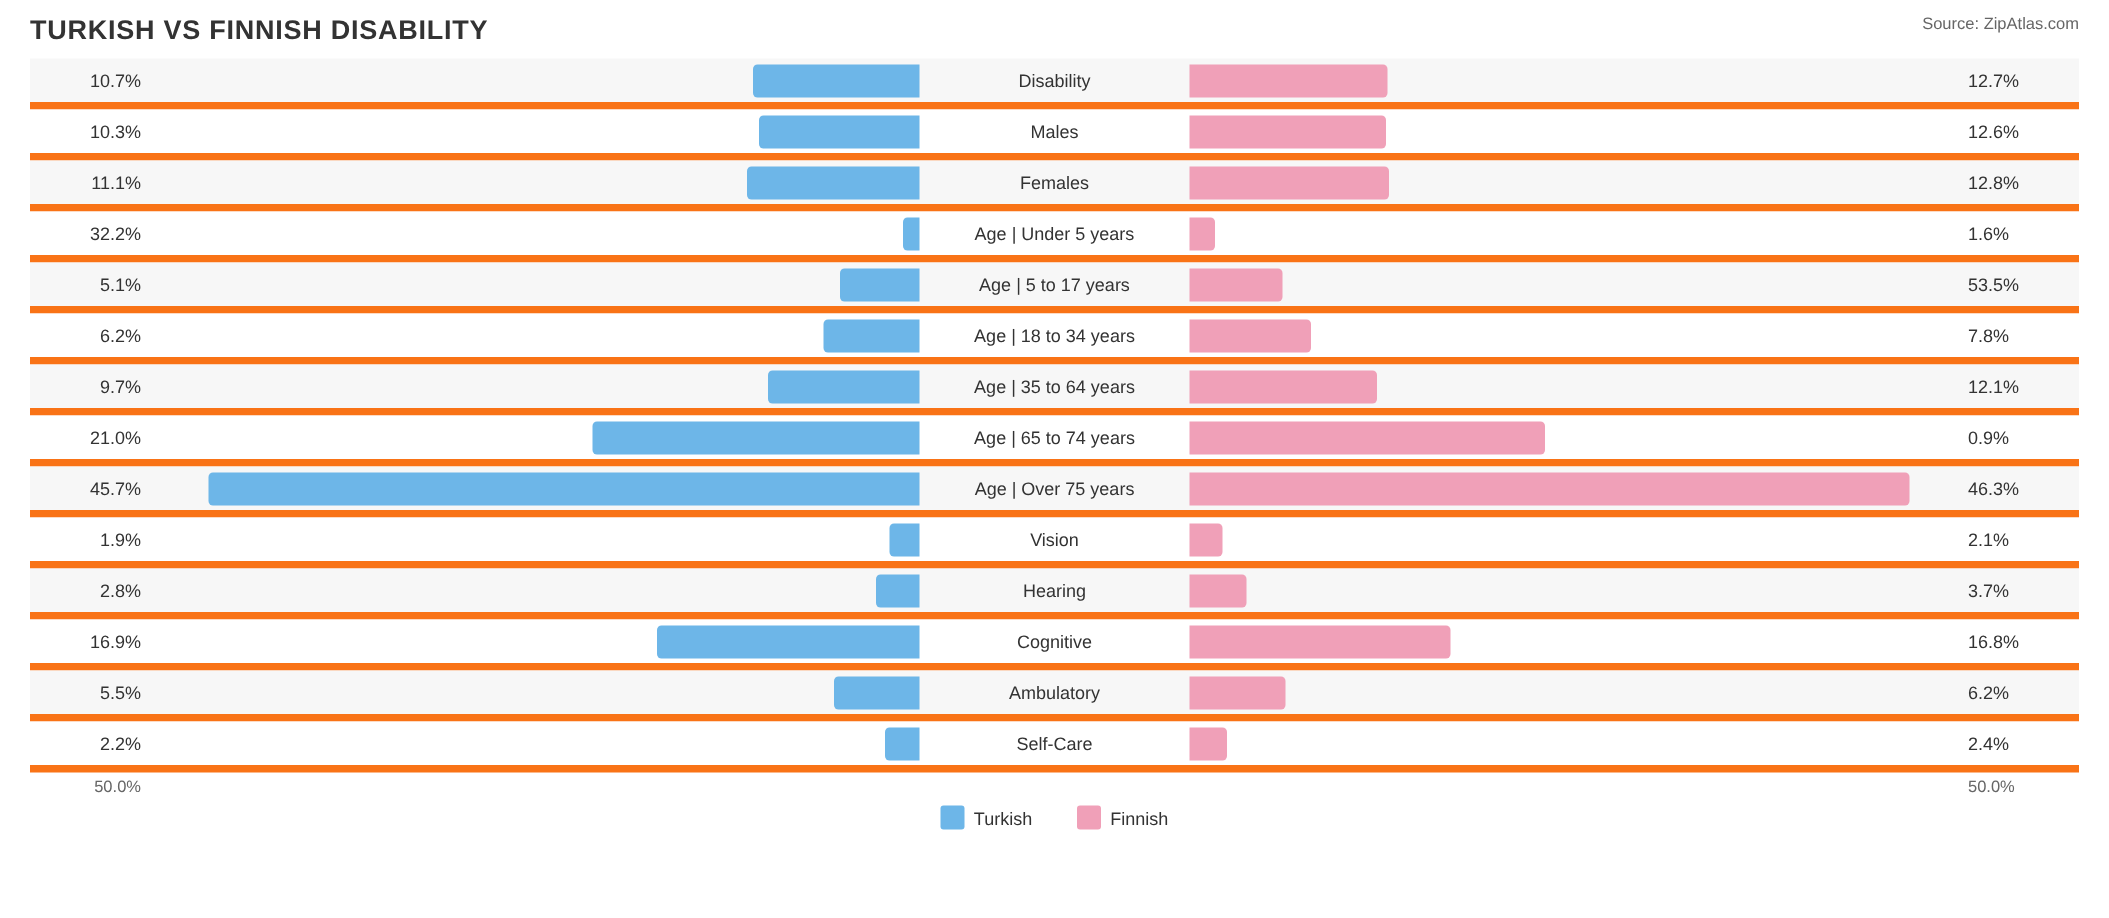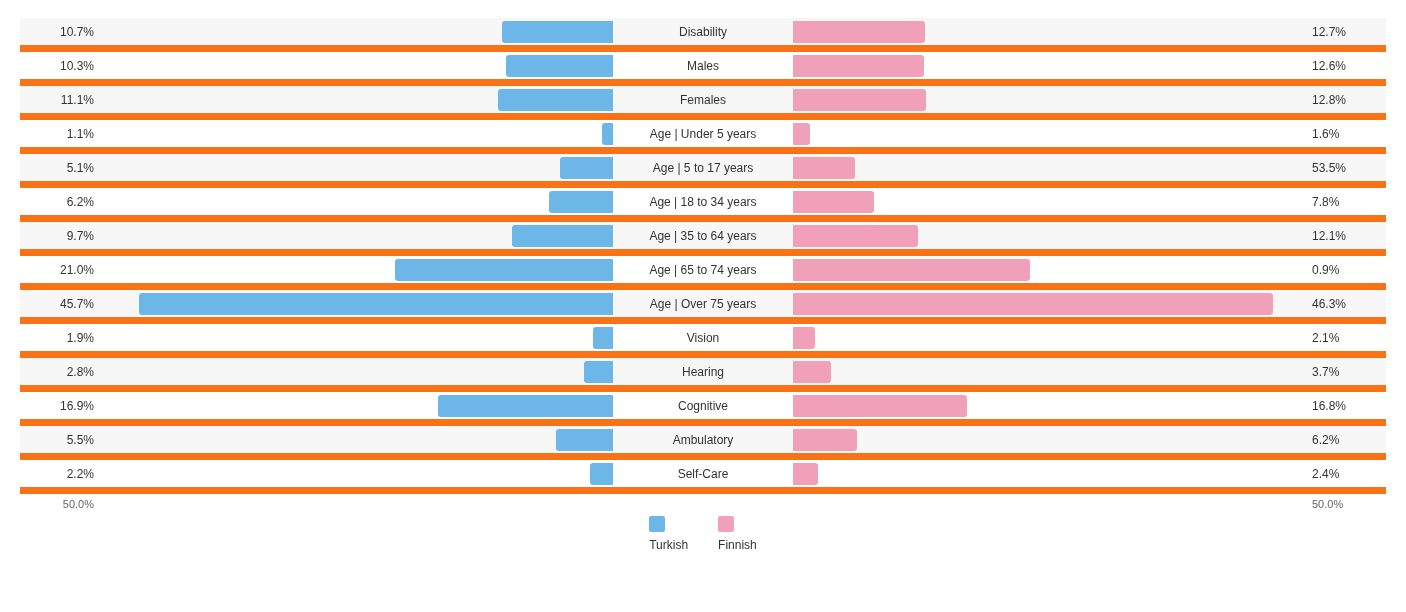--- a/index.html
+++ b/index.html
@@ -30,21 +30,21 @@
       color: #666;
     }
     .chart-body {
       margin-top: 8px;
       position: relative;
     }
     .row {
       display: flex;
       align-items: center;
       height: 34px;
-      border-bottom: 7px solid #f97316;
+      border-bottom: 5px solid #f97316;
       position: relative;
     }
     .row:nth-child(odd) { background: #f7f7f7; }
     .row:nth-child(even) { background: #fff; }
 
     
     .row-inner {
       display: flex;
       align-items: center;
       width: 100%;
@@ -133,36 +133,39 @@
     .legend {
       display: flex;
       justify-content: center;
       gap: 30px;
       margin-top: 6px;
       font-size: 12px;
       color: #333;
     }
     .legend-item {
       display: flex;
-      align-items: flex-start;
+      align-items: flex-end;
       gap: 6px;
-      flex-direction: column;
     }
     .legend-box {
       width: 16px;
       height: 16px;
       border-radius: 2px;
     }
     .legend-box-turkish { background: #6db6e8; }
     .legend-box-finnish { background: #f0a0b8; }
   </style>
 </head>
 <body>
 
 <div class="chart-container">
+  <div style="position:relative;">
+    <div class="chart-title">TURKISH VS FINNISH DISABILITY</div>
+    <div class="chart-source">Source: ZipAtlas.com</div>
+  </div>
 
   <div class="chart-body" id="chart-rows">
 
   <div class="row">
       <div class="row-inner">
         <div class="val-left">10.7%</div>
         <div class="bar-left-wrap">
           <div class="bar-left" style="width:111px;"></div>
         </div>
         <div class="label-center">Disability</div>
@@ -193,21 +196,21 @@
         </div>
         <div class="label-center">Females</div>
         <div class="bar-right-wrap">
           <div class="bar-right" style="width:133px;"></div>
         </div>
         <div class="val-right">12.8%</div>
       </div>
     </div>
       <div class="row">
       <div class="row-inner">
-        <div class="val-left">1.1%</div>
+        <div class="val-left">32.2%</div>
         <div class="bar-left-wrap">
           <div class="bar-left" style="width:11px;"></div>
         </div>
         <div class="label-center">Age | Under 5 years</div>
         <div class="bar-right-wrap">
           <div class="bar-right" style="width:17px;"></div>
         </div>
         <div class="val-right">1.6%</div>
       </div>
     </div>

